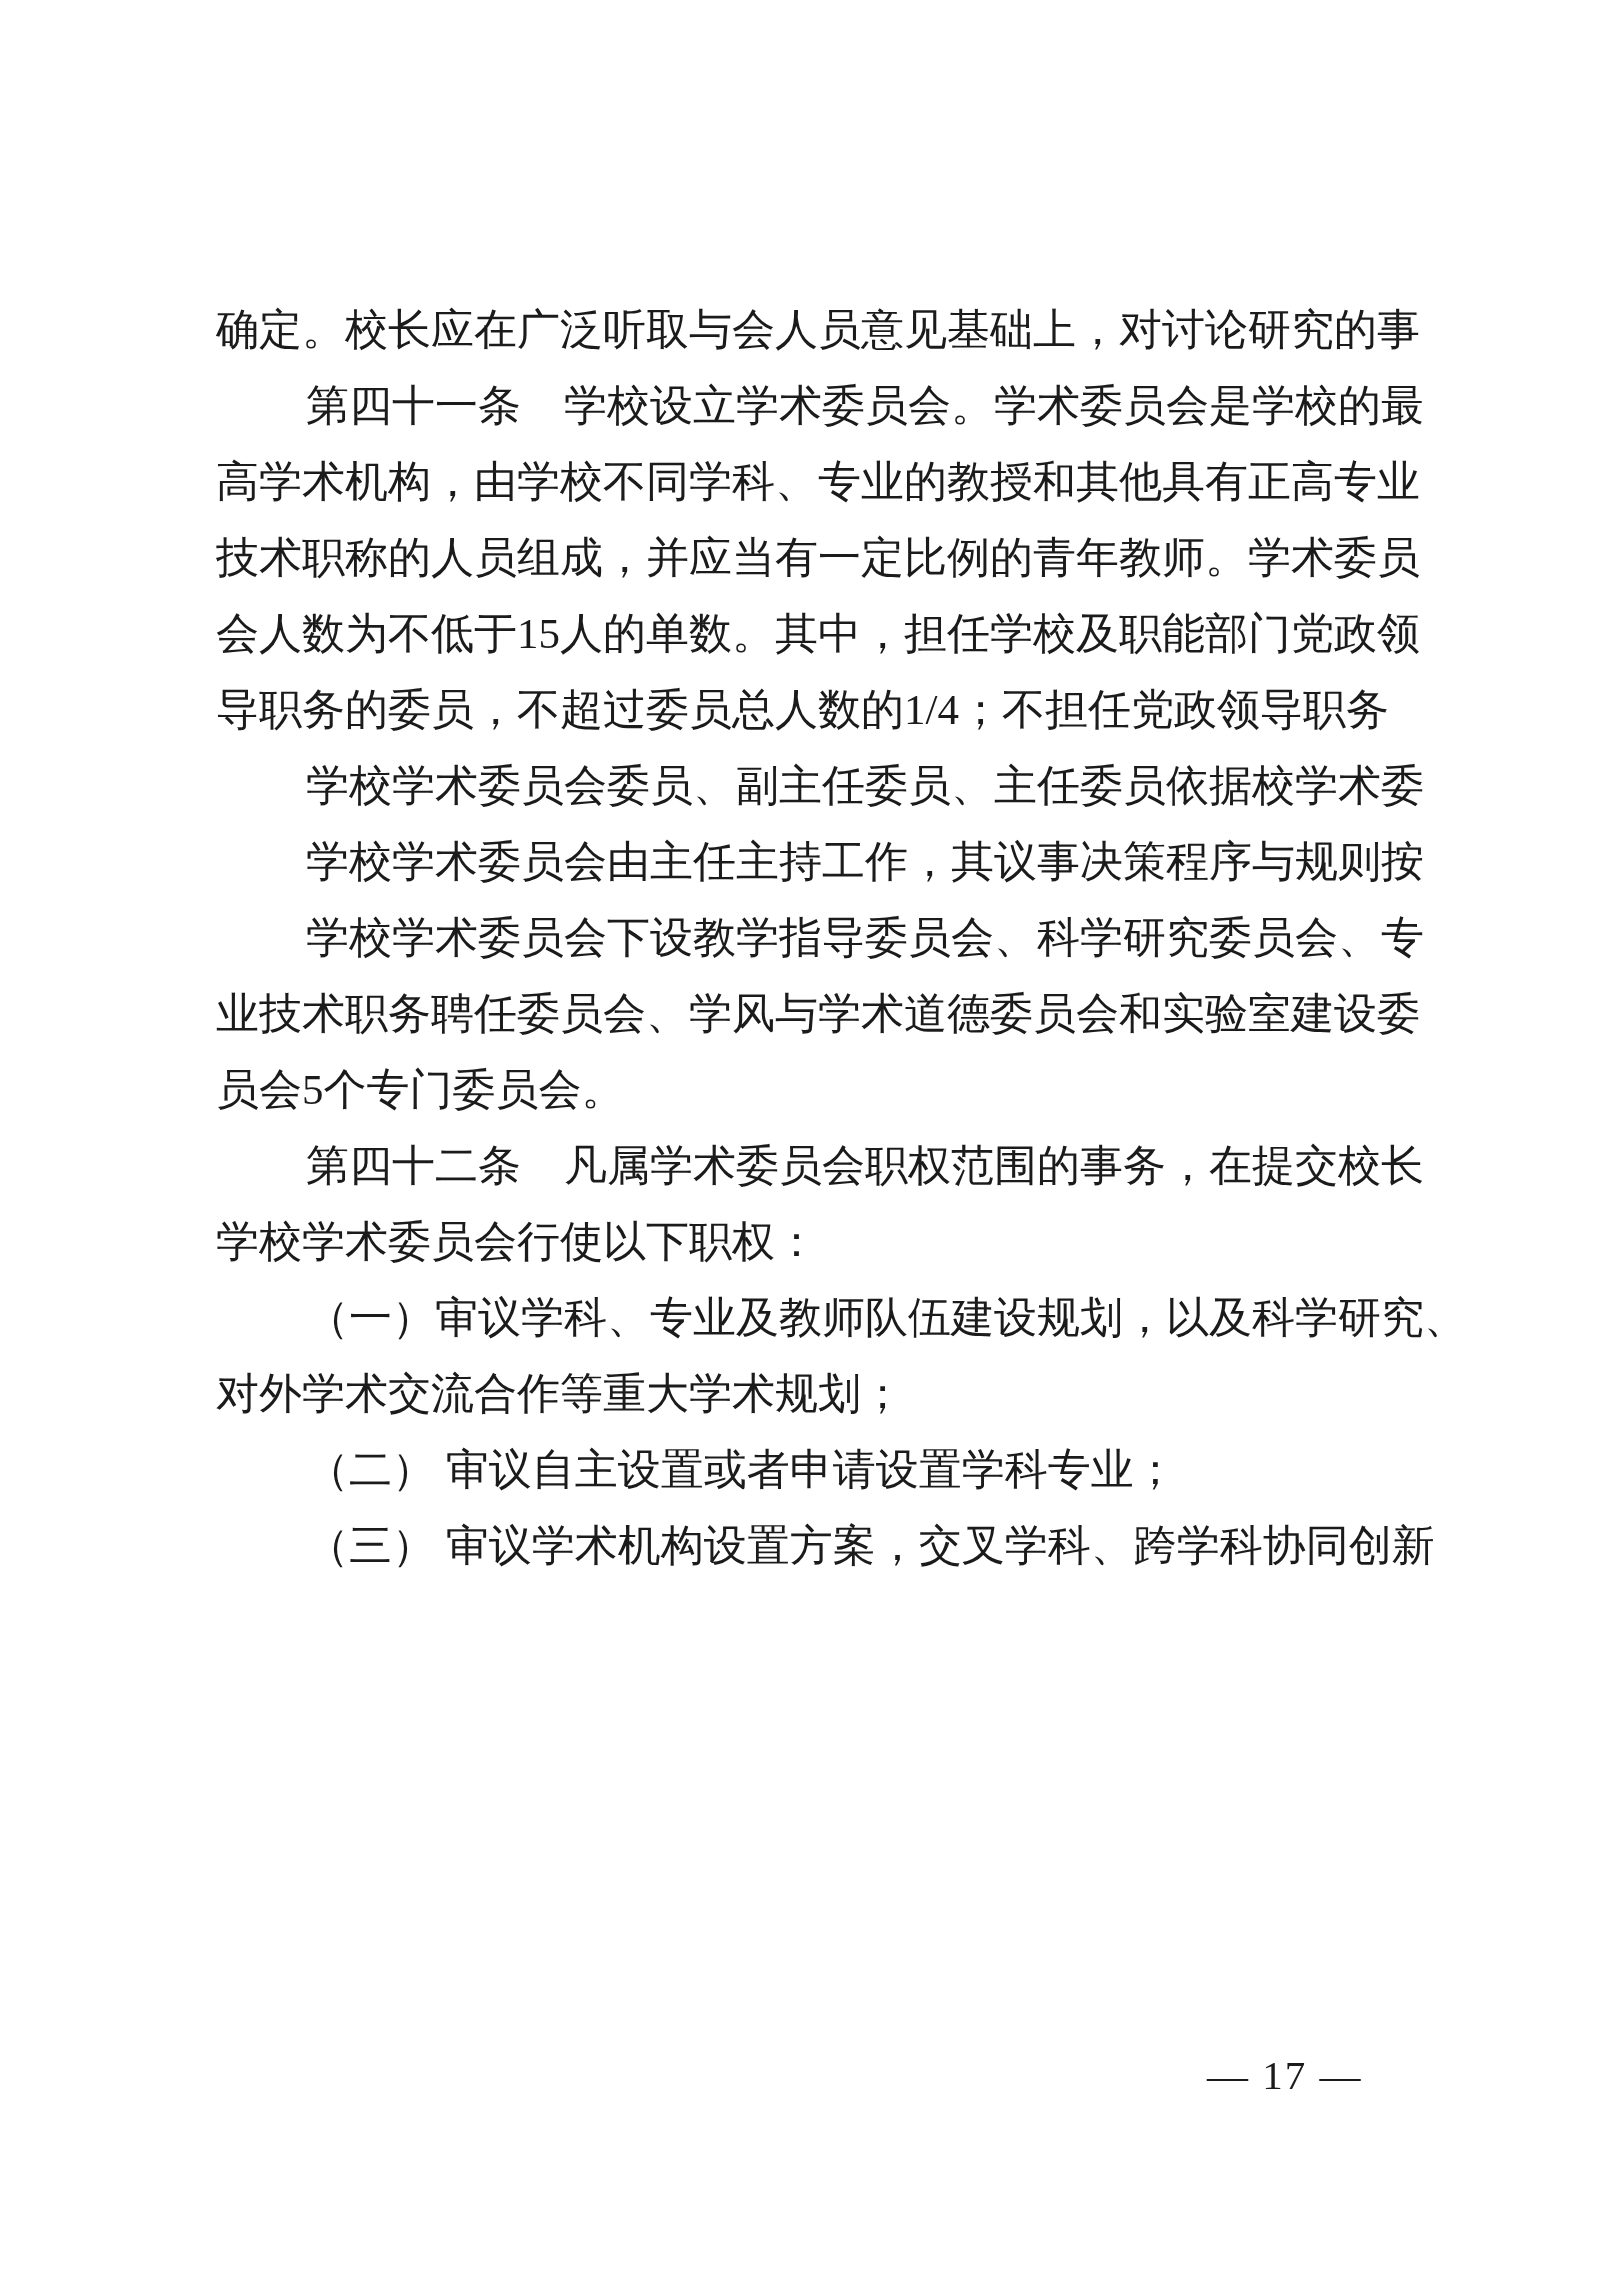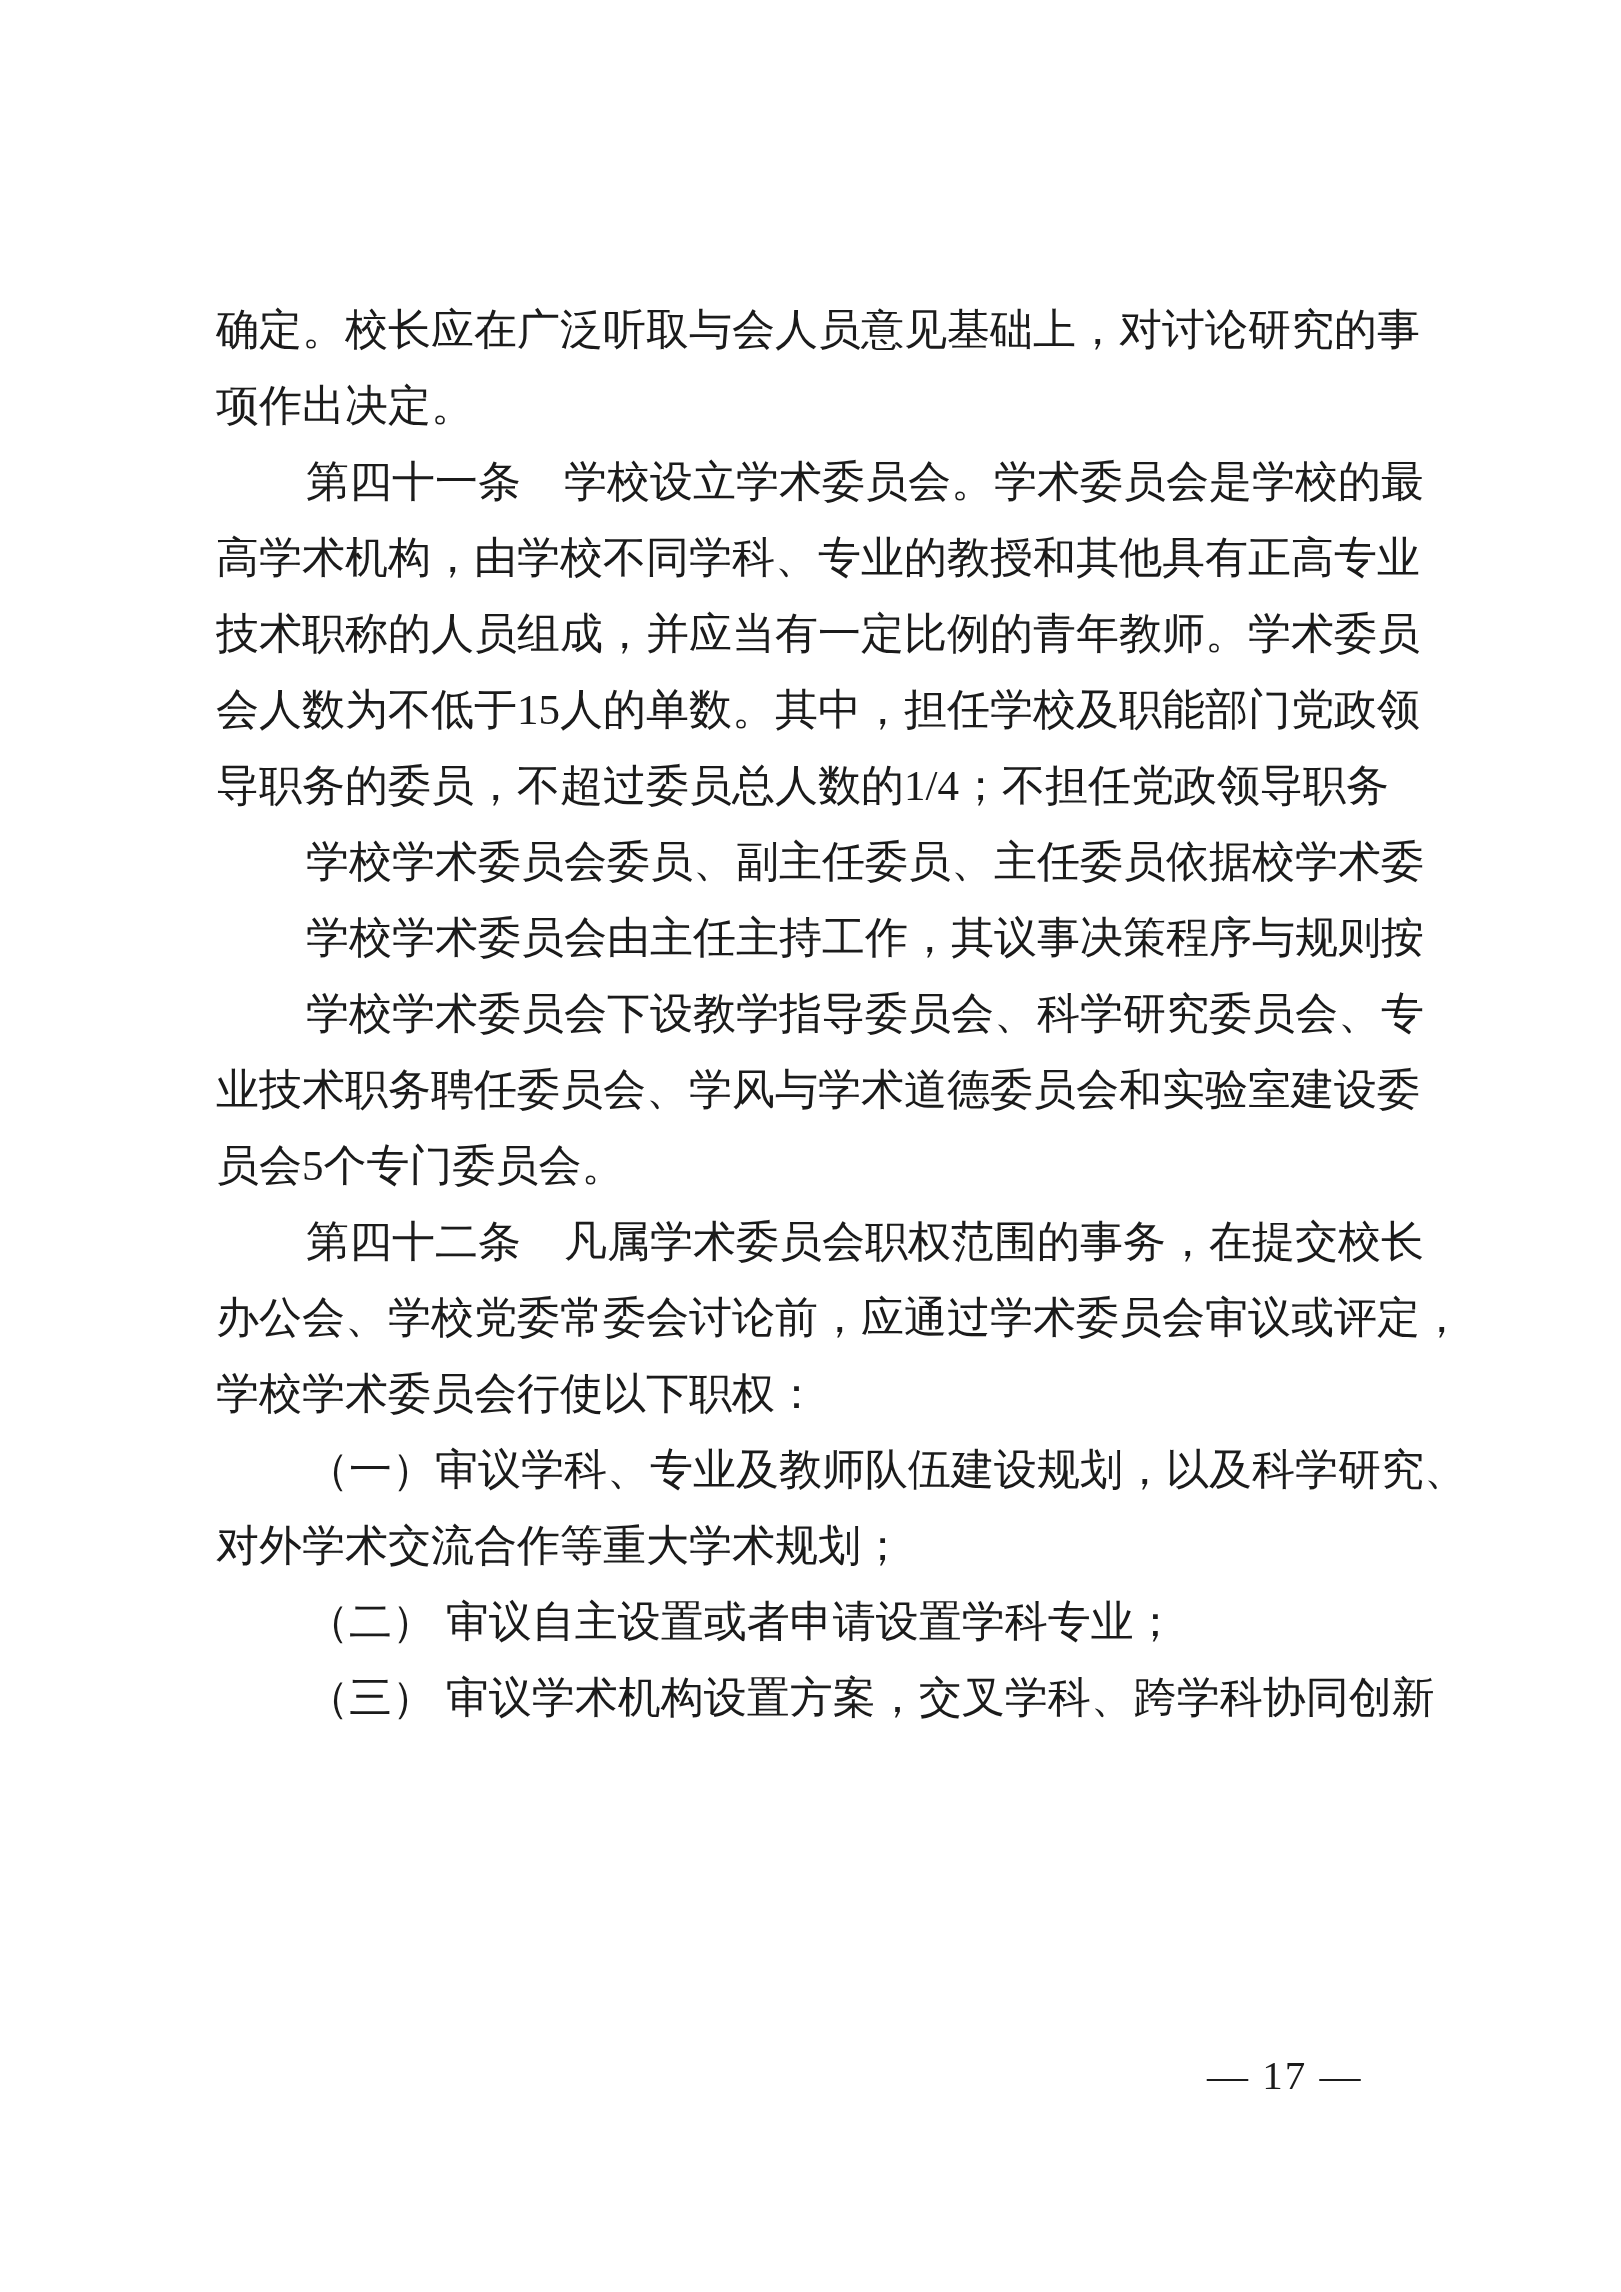--- a/index.html
+++ b/index.html
@@ -44,33 +44,31 @@
     letter-spacing: 2px;
     white-space: nowrap;
   }
 </style>
 </head>
 <body>
 
 <div class="page">
   <div class="text-block">
     <div class="line">确定。校长应在广泛听取与会人员意见基础上，对讨论研究的事</div>
-    <div class="line">项作出决定。</div>
     <div class="line indent">第四十一条　学校设立学术委员会。学术委员会是学校的最</div>
     <div class="line">高学术机构，由学校不同学科、专业的教授和其他具有正高专业</div>
     <div class="line">技术职称的人员组成，并应当有一定比例的青年教师。学术委员</div>
     <div class="line">会人数为不低于15人的单数。其中，担任学校及职能部门党政领</div>
     <div class="line">导职务的委员，不超过委员总人数的1/4；不担任党政领导职务</div>
     <div class="line indent">学校学术委员会委员、副主任委员、主任委员依据校学术委</div>
     <div class="line indent">学校学术委员会由主任主持工作，其议事决策程序与规则按</div>
     <div class="line indent">学校学术委员会下设教学指导委员会、科学研究委员会、专</div>
     <div class="line">业技术职务聘任委员会、学风与学术道德委员会和实验室建设委</div>
     <div class="line">员会5个专门委员会。</div>
     <div class="line indent">第四十二条　凡属学术委员会职权范围的事务，在提交校长</div>
-    <div class="line">办公会、学校党委常委会讨论前，应通过学术委员会审议或评定，</div>
     <div class="line">学校学术委员会行使以下职权：</div>
     <div class="line indent">（一）审议学科、专业及教师队伍建设规划，以及科学研究、</div>
     <div class="line">对外学术交流合作等重大学术规划；</div>
     <div class="line indent">（二） 审议自主设置或者申请设置学科专业；</div>
     <div class="line indent">（三） 审议学术机构设置方案，交叉学科、跨学科协同创新</div>
   </div>
 
   <div class="page-footer">— 17 —</div>
 </div>
 

